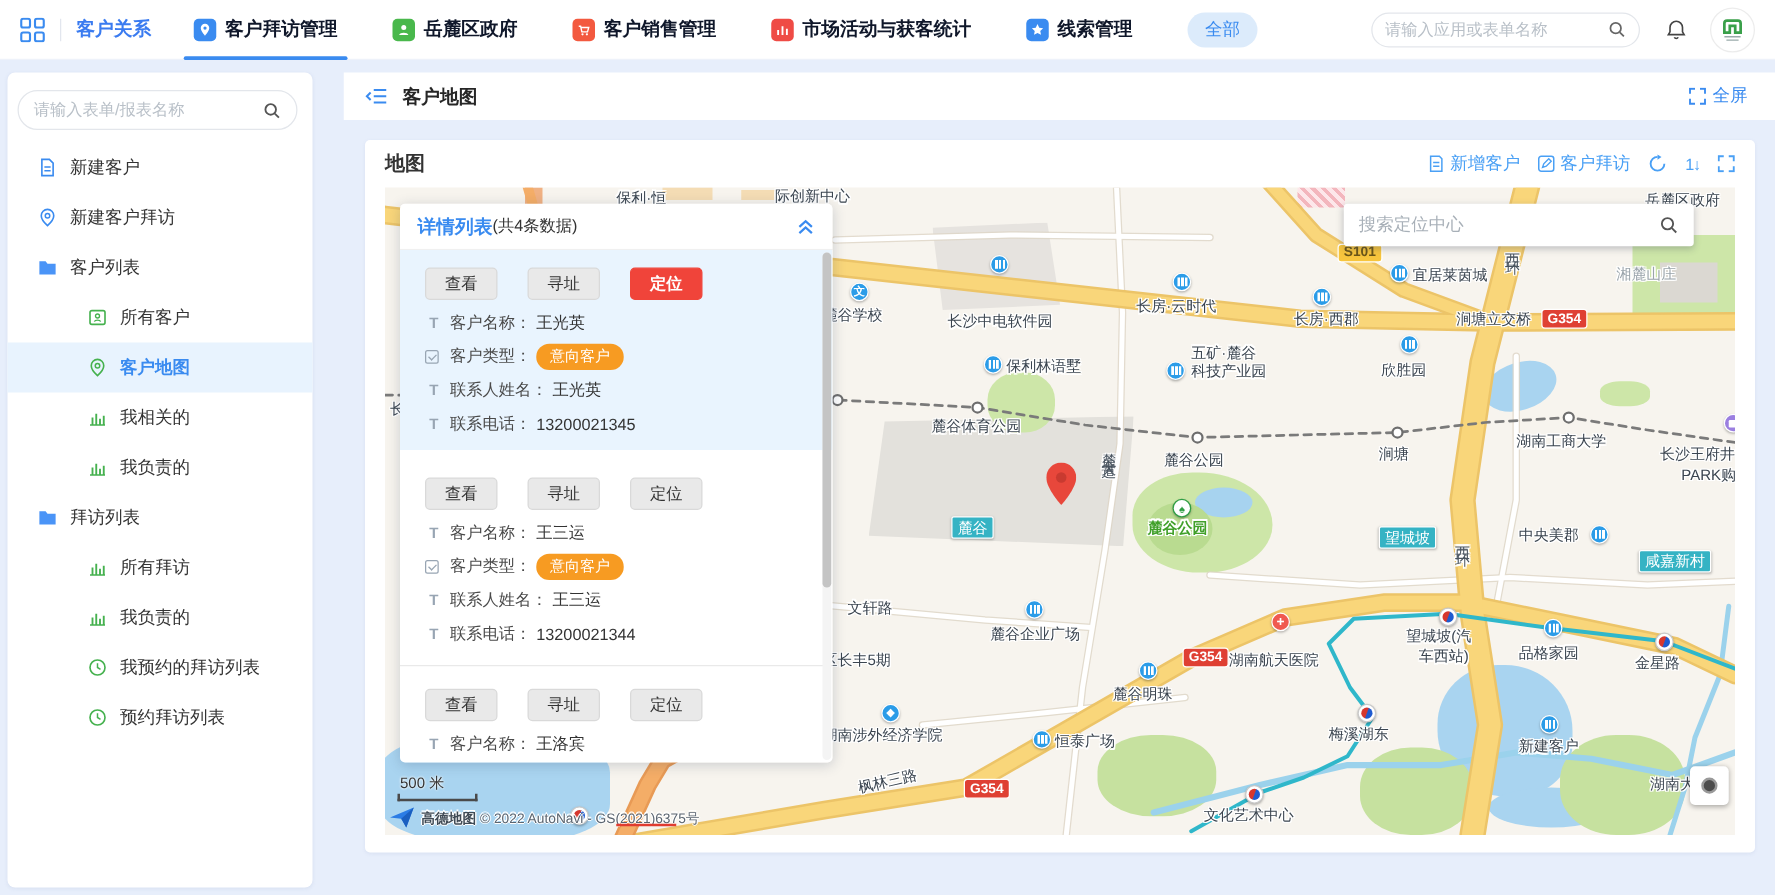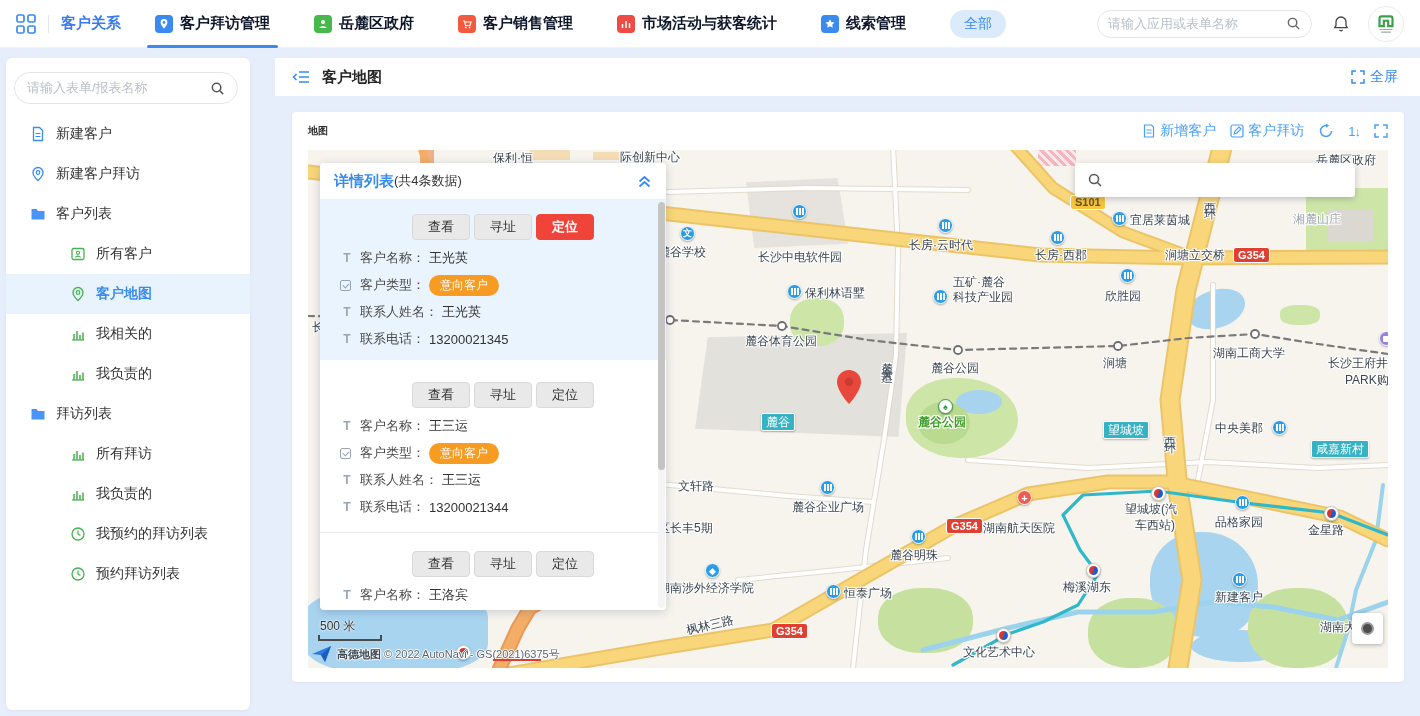--- a/index.html
+++ b/index.html
@@ -31,21 +31,21 @@
   .lv1{padding-left:24px;}
   .lv2{padding-left:64px;}
   .sb-item.active{background:#e8f3fe;color:#3a8bf0;font-weight:bold;}
 
   
   .chead{position:absolute;left:275px;top:58px;width:1145px;height:38px;background:#fff;display:flex;align-items:center;z-index:10;}
   .chead .ttl{font-size:15px;color:#262626;font-weight:bold;margin-left:12px;}
   .chead .fs{margin-left:auto;margin-right:22px;display:flex;align-items:center;gap:5px;color:#3a8bf0;font-size:14px;cursor:pointer;}
   .mapcard{position:absolute;left:292px;top:112px;width:1112px;height:570px;background:#fff;border-radius:4px;z-index:10;box-shadow:0 1px 3px rgba(120,140,180,.12);}
   .mc-head{height:38px;display:flex;align-items:center;padding:0 16px;}
-  .mc-title{font-size:10px;font-weight:bold;color:#333;}
+  .mc-title{font-size:16px;font-weight:bold;color:#333;}
   .mc-tools{margin-left:auto;display:flex;align-items:center;gap:14px;color:#4aa0f5;font-size:14px;}
   .mc-btn{display:flex;align-items:center;gap:4px;cursor:pointer;}
   .sorti{cursor:pointer;font-size:13px;letter-spacing:-1px;}
 
   
   .map{position:absolute;left:16px;top:38px;width:1080px;height:518px;background:#f7f4ee;overflow:hidden;}
   .patch{position:absolute;z-index:1;}
   .mroads{position:absolute;left:0;top:0;z-index:2;}
   .ml{position:absolute;z-index:5;font-size:12px;line-height:14px;color:#3b4550;white-space:nowrap;
       text-shadow:-1px -1px 0 #fff,1px -1px 0 #fff,-1px 1px 0 #fff,1px 1px 0 #fff,0 1px 0 #fff,0 -1px 0 #fff,1px 0 0 #fff,-1px 0 0 #fff;}
@@ -79,21 +79,21 @@
   
   .dpanel{position:absolute;left:12px;top:13px;width:346px;height:447px;z-index:10;border-radius:4px;box-shadow:0 2px 10px rgba(40,60,90,.22);}
   .dp-head{height:37px;background:#fff;border-radius:4px 4px 0 0;display:flex;align-items:center;padding:0 14px;border-bottom:1px solid #f0f0f0;}
   .dp-title{color:#3a8bf0;font-size:15px;font-weight:bold;}
   .dp-count{color:#333;font-size:13px;}
   .dp-chev{margin-left:auto;cursor:pointer;}
   .dp-body{position:relative;height:410px;background:#fff;overflow:hidden;border-radius:0 0 4px 4px;}
   .ccard{padding:14px 0 12px 20px;}
   .ccard.hl{background:#e9f4fe;}
   .ccard.sep{border-bottom:1px solid #e9e9e9;}
-  .btnrow{display:flex;gap:4px;margin-bottom:6px;justify-content:center;}
+  .btnrow{display:flex;gap:24px;margin-bottom:6px;}
   .gbtn{width:58px;height:26px;background:#e9e9e9;border:1px solid #d9d9d9;border-radius:4px;font-size:13px;color:#333;cursor:pointer;font-family:inherit;}
   .rbtn{width:58px;height:26px;background:#f0443a;border:1px solid #f0443a;border-radius:4px;font-size:13px;color:#fff;font-weight:bold;cursor:pointer;font-family:inherit;}
   .frow{display:flex;align-items:center;margin-top:9px;height:18px;font-size:13px;}
   .fic{width:14px;color:#98a5b3;font-size:12px;font-weight:bold;margin-right:6px;text-align:center;flex:0 0 auto;}
   .fic.sel{width:11px;height:11px;border:1px solid #98a5b3;border-radius:2px;position:relative;margin-right:9px;}
   .fic.sel::after{content:"";position:absolute;left:2px;top:2px;width:5px;height:3px;border-left:1.4px solid #98a5b3;border-bottom:1.4px solid #98a5b3;transform:rotate(-45deg);}
   .flabel{color:#4a4a4a;margin-right:4px;}
   .fval{color:#333;}
   .pill{background:#f79b22;color:#fff;font-size:12px;line-height:21px;padding:0 11px;border-radius:11px;}
   .dp-scroll{position:absolute;right:1px;top:2px;bottom:2px;width:7px;background:#f4f4f4;border-radius:4px;}
@@ -524,20 +524,21 @@
     <span class="stb" style="left:1003px;top:290px">咸嘉新村</span>
 
     <span class="redpin">
       <svg width="24" height="34" viewBox="0 0 24 34">
           <path d="M12 0C5.4 0 0 5.4 0 12c0 9 12 22 12 22s12-13 12-22C24 5.4 18.6 0 12 0z" fill="#e8473b"></path>
           <circle cx="12" cy="12" r="4.2" fill="#c93a30"></circle>
         </svg>
     </span>
 
     <div class="msearch">
+      <span>搜索定位中心</span>
       <svg viewBox="0 0 16 16" width="16" height="16">
           <circle cx="7" cy="7" r="4.5" fill="none" stroke="#555" stroke-width="1.5"></circle>
           <path d="M10.5 10.5L14 14" stroke="#555" stroke-width="1.5"></path>
         </svg>
     </div>
 
     <div class="locbtn">
         <i></i>
       </div>
 

